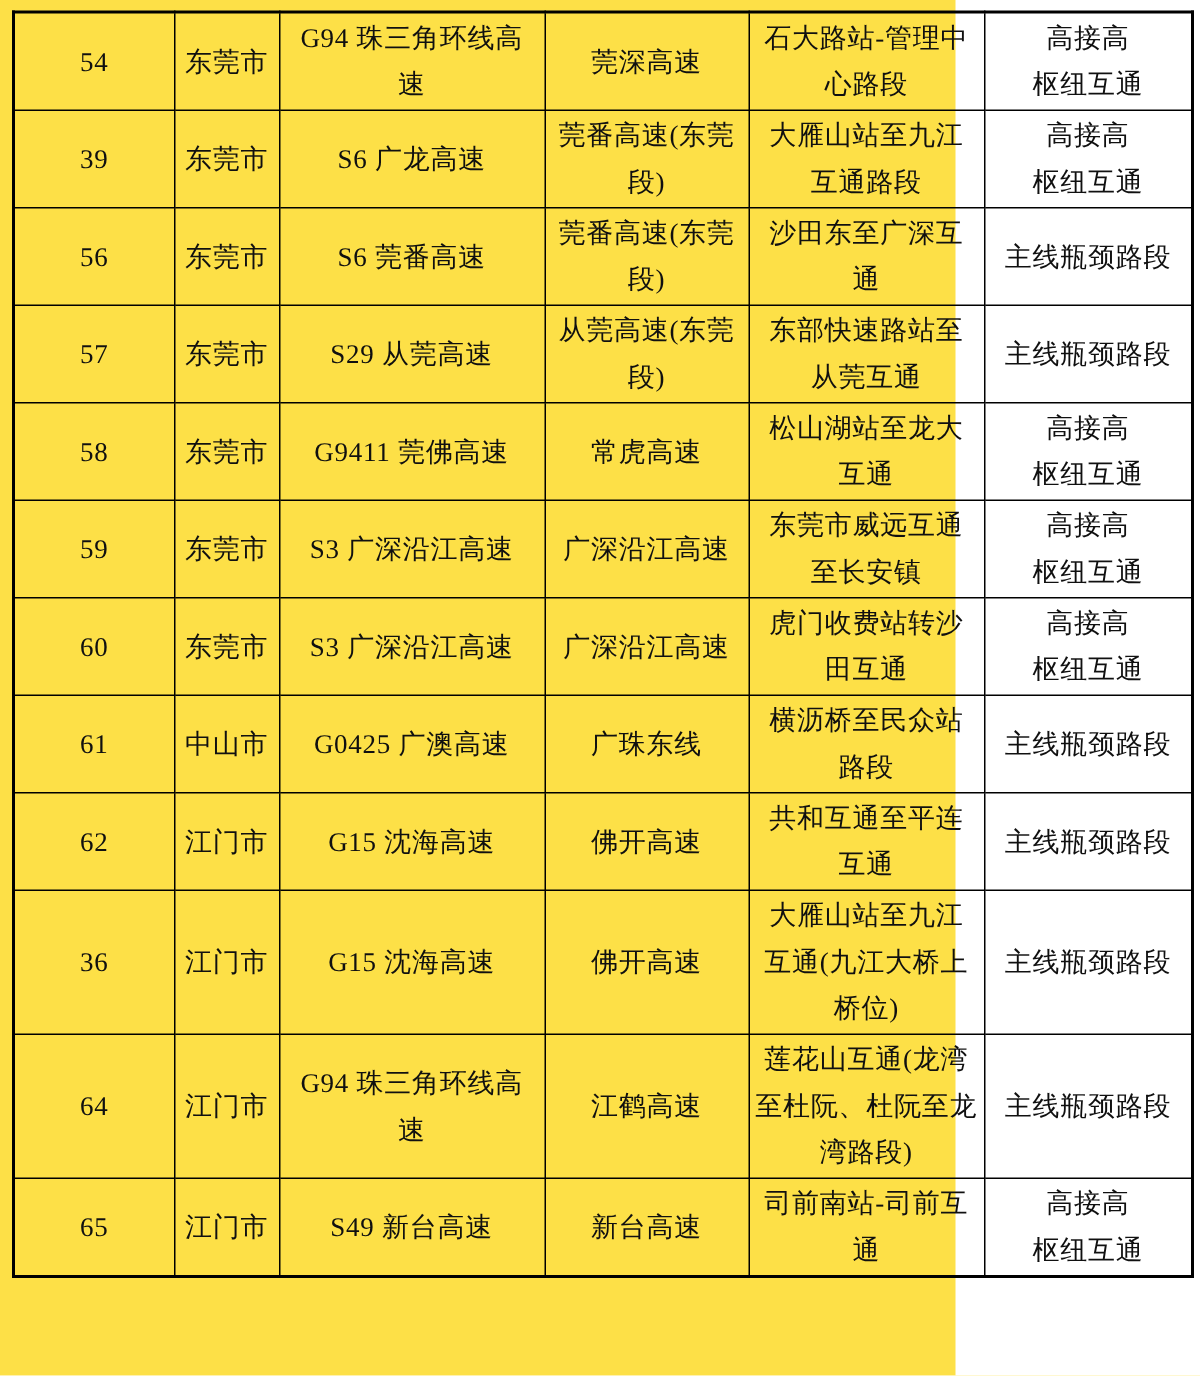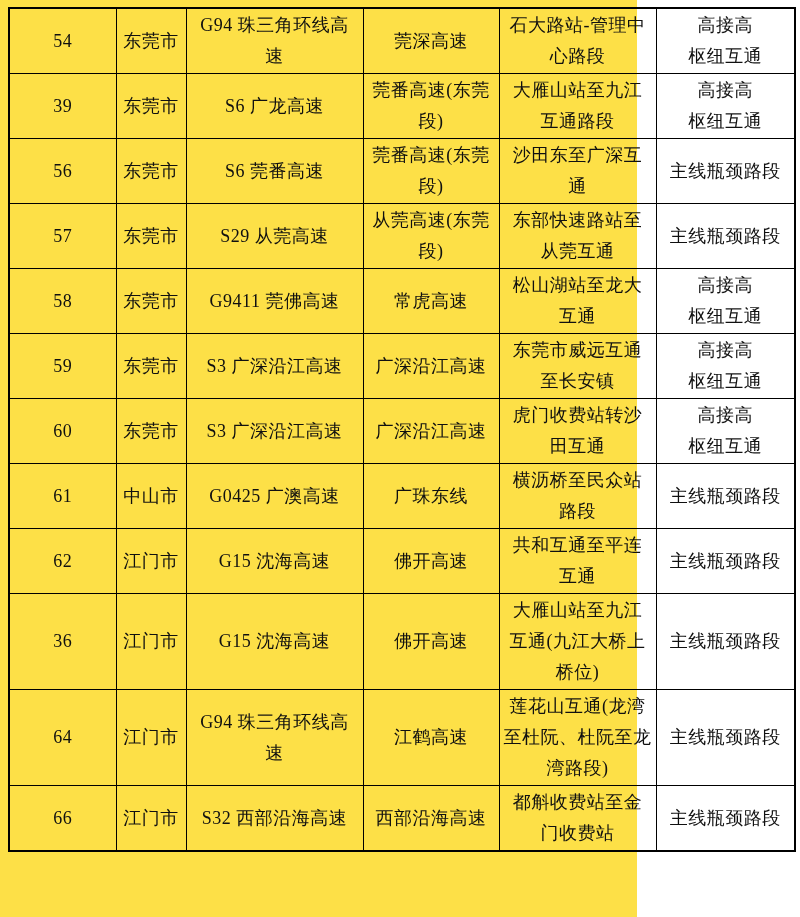--- a/index.html
+++ b/index.html
@@ -157,23 +157,24 @@
           <td class="c-city">江门市</td>
           <td class="c-road">G94 珠三角环线高
 速</td>
           <td class="c-local">江鹤高速</td>
           <td class="c-section">莲花山互通(龙湾
 至杜阮、杜阮至龙
 湾路段)</td>
           <td class="c-type">主线瓶颈路段</td>
         </tr>
         <tr>
-          <td class="c-no">66</td>
+          <td class="c-no">65</td>
           <td class="c-city">江门市</td>
-          <td class="c-road">S32 西部沿海高速</td>
-          <td class="c-local">西部沿海高速</td>
-          <td class="c-section">都斛收费站至金
-门收费站</td>
-          <td class="c-type">主线瓶颈路段</td>
+          <td class="c-road">S49 新台高速</td>
+          <td class="c-local">新台高速</td>
+          <td class="c-section">司前南站-司前互
+通</td>
+          <td class="c-type">高接高
+枢纽互通</td>
         </tr>
       </tbody>
   </table>
 </div>
 
 </body></html>

